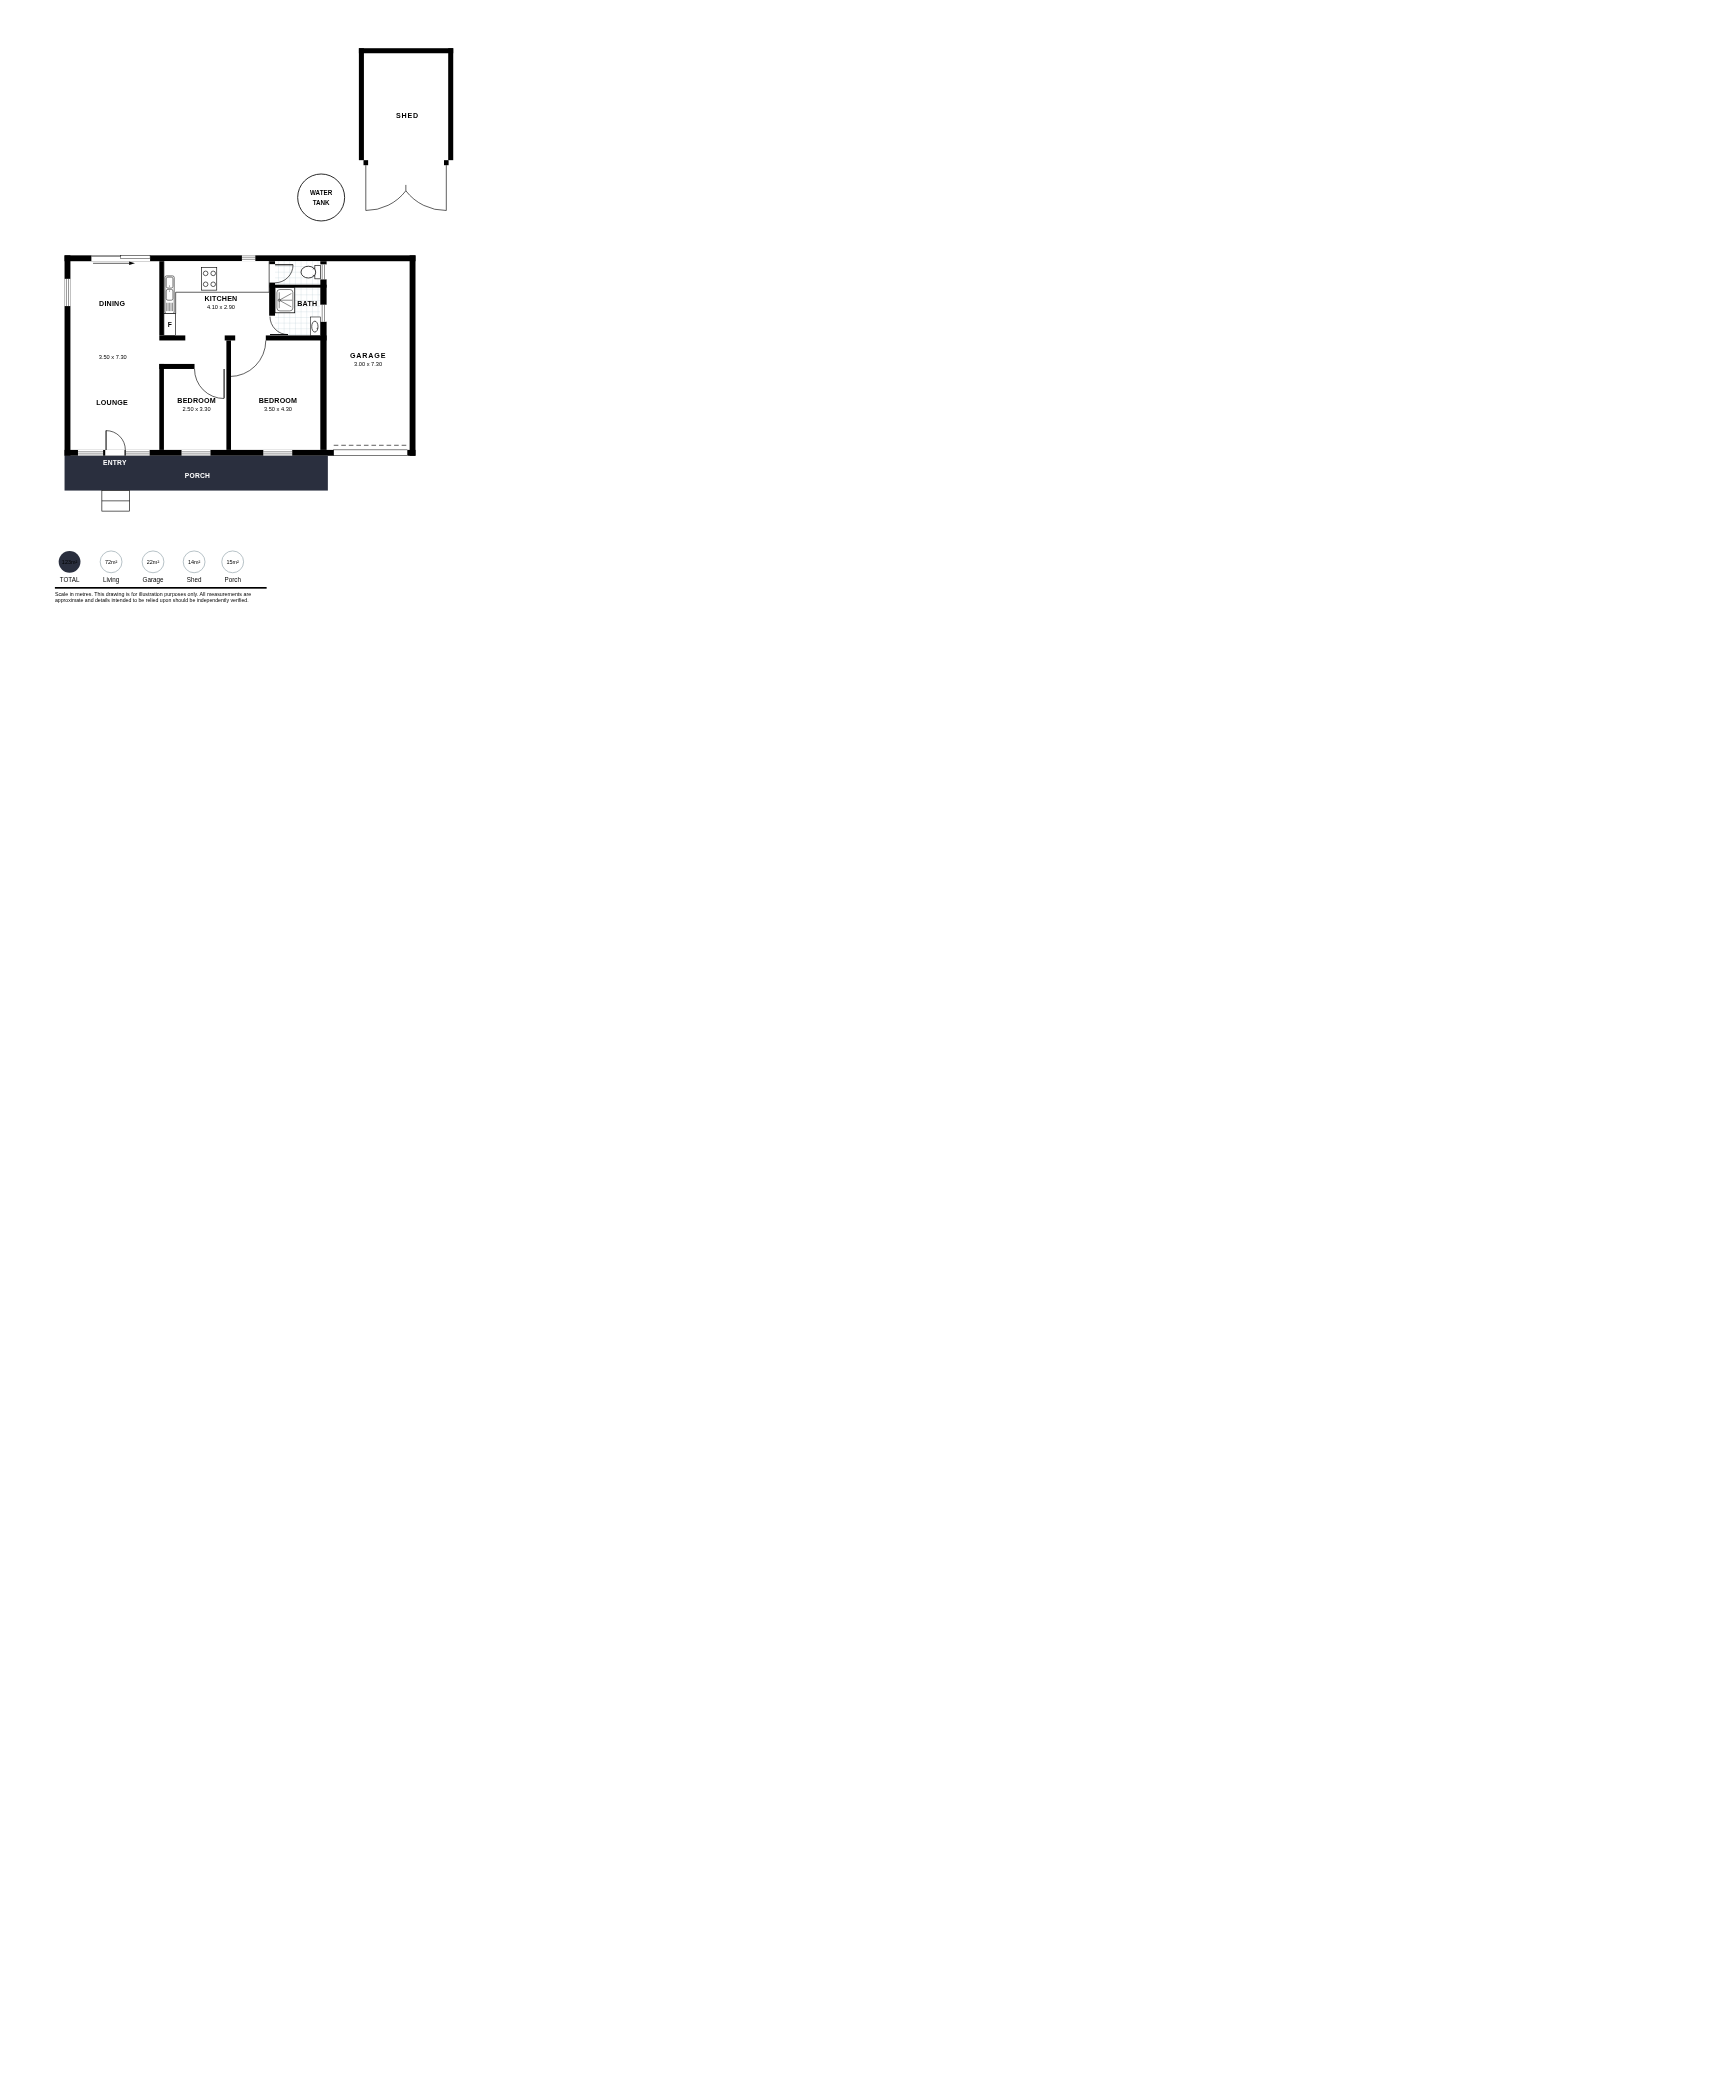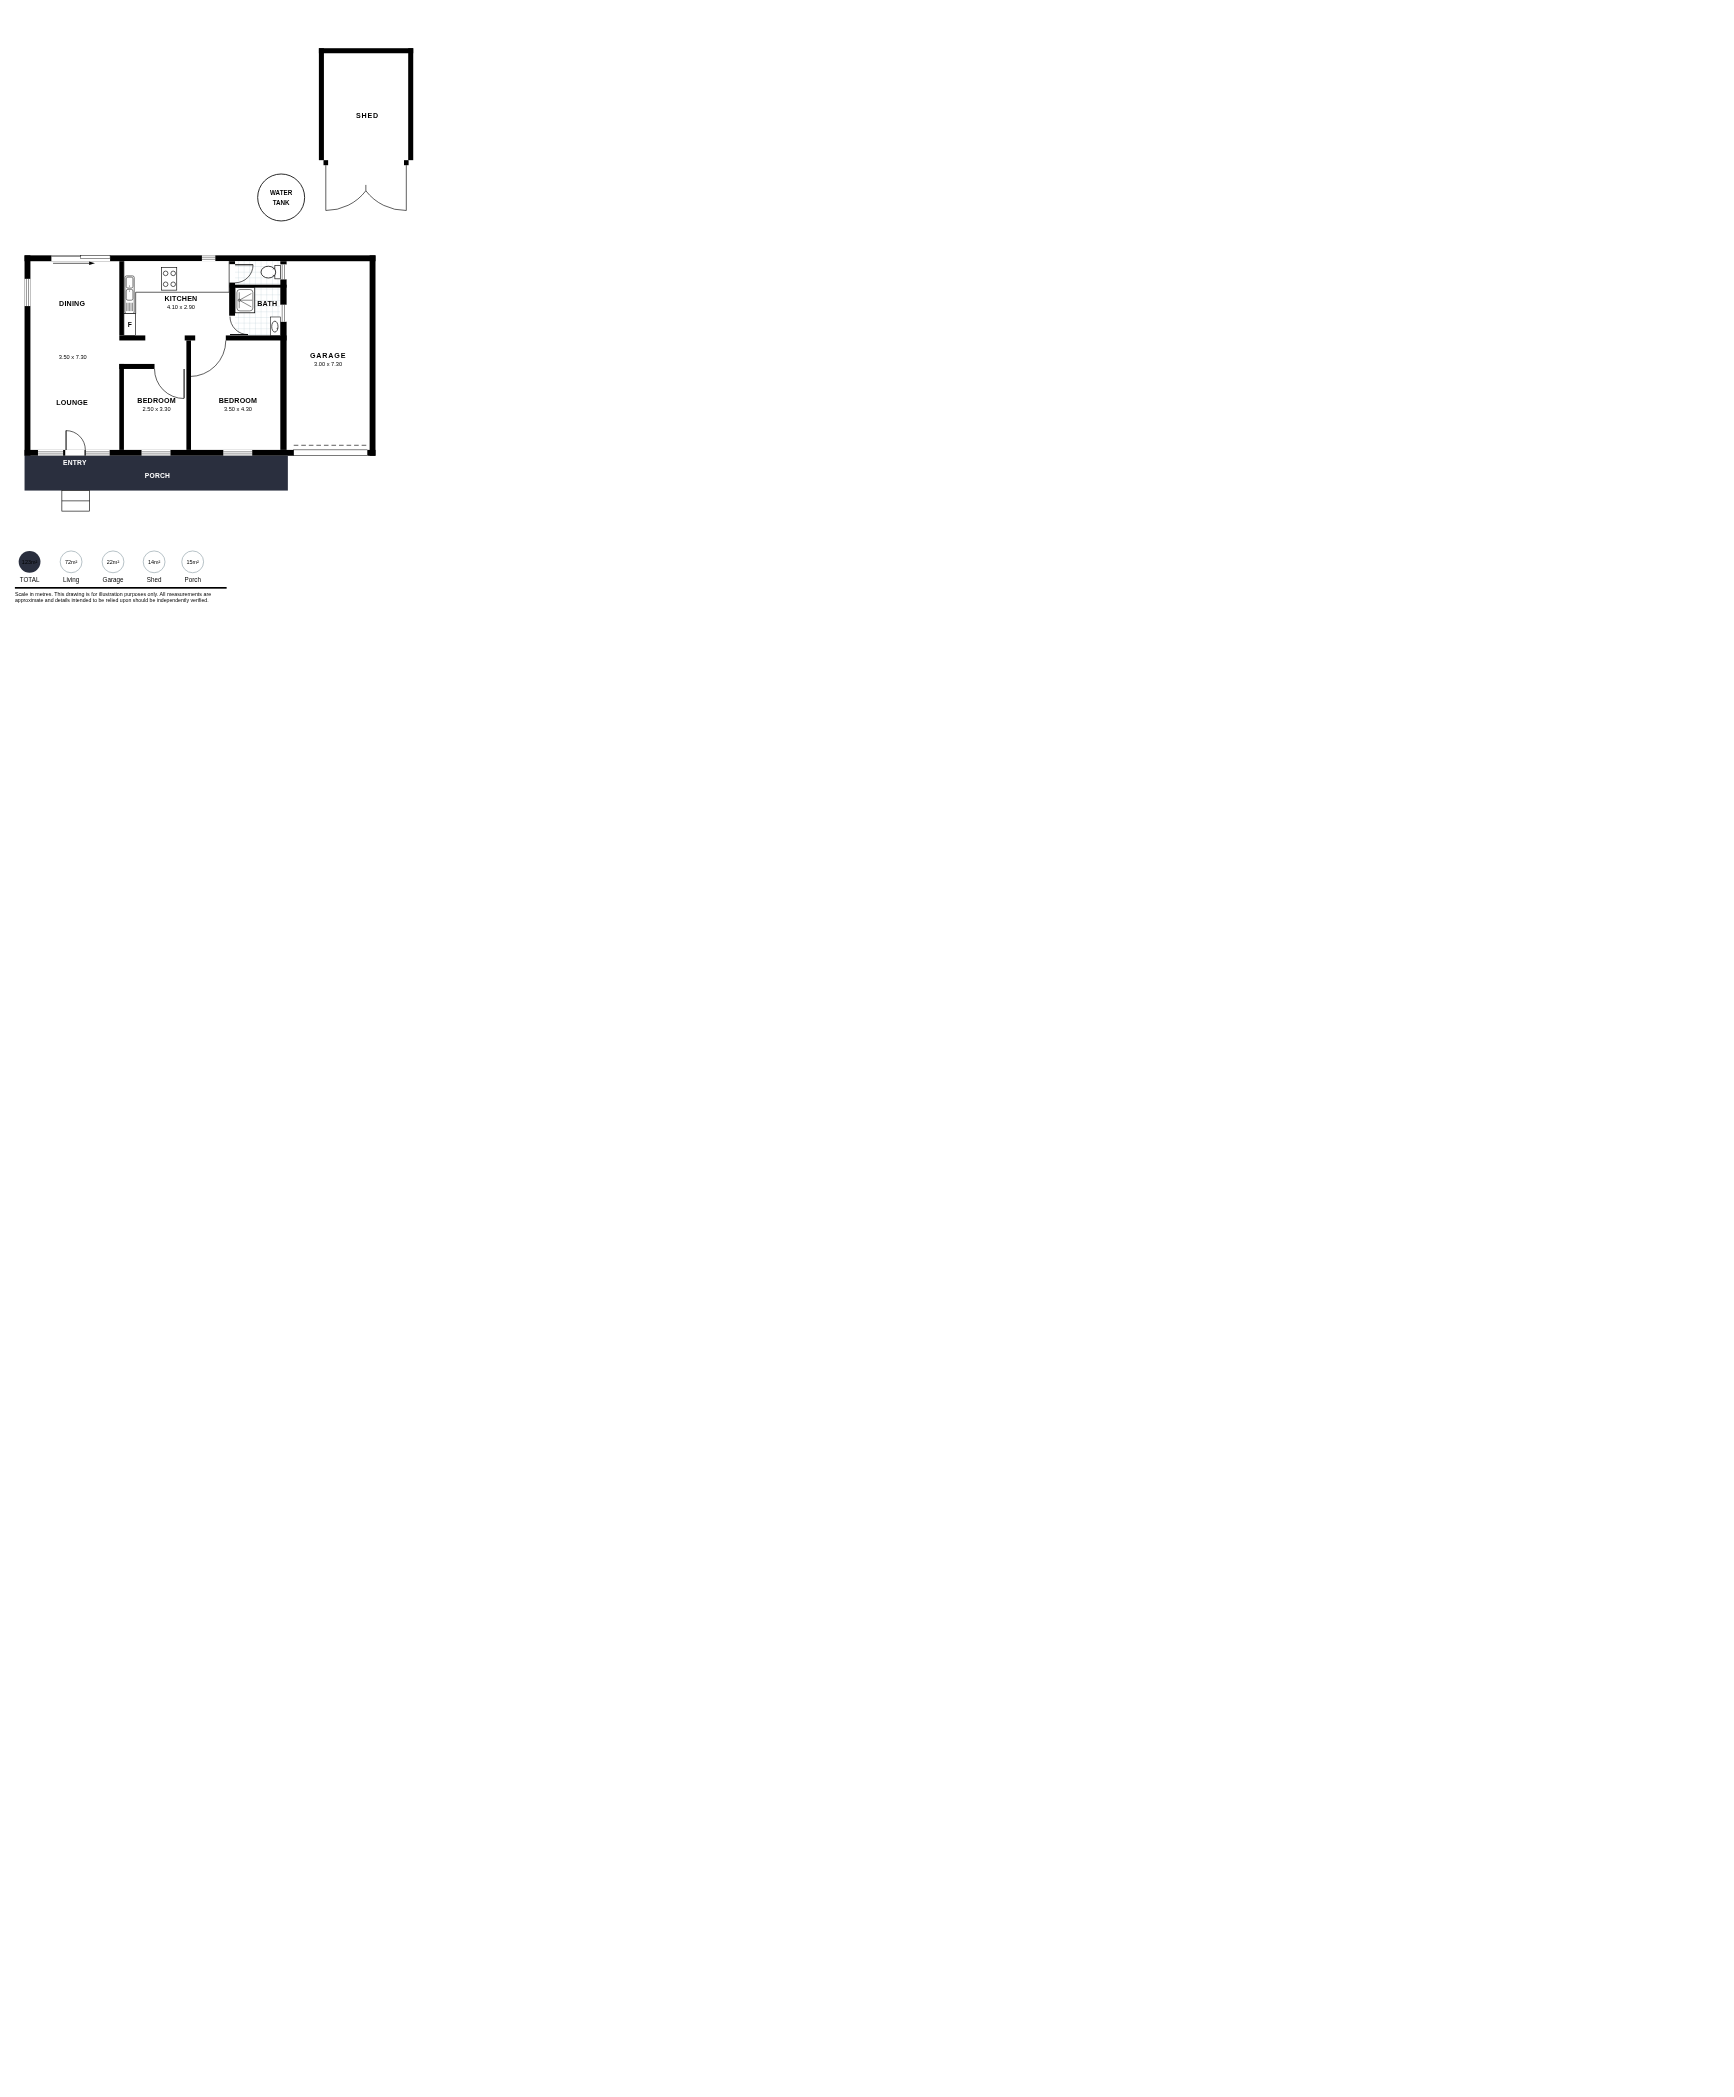--- a/index.html
+++ b/index.html
@@ -2,20 +2,21 @@
 <html style="font-size:6.7px"><head>
 <meta charset="utf-8">
 <style>
   html, body { margin: 0; padding: 0; background: #ffffff; }
   .canvas {
     position: relative;
     width: 434px;
     height: 613px;
     background: #ffffff;
     font-family: "Liberation Sans", sans-serif;
+    padding-left: 40px;
   }
   svg { display: block; }
   text { font-family: "Liberation Sans", sans-serif; fill: #000; }
   .room-label { font-size: 17px; font-weight: bold; letter-spacing: 0.5px; }
   .dim-label  { font-size: 13.5px; font-weight: normal; }
   .wide       { letter-spacing: 2px; }
   .porch-label { font-size: 16px; font-weight: bold; fill: #ffffff; letter-spacing: 0.5px; }
   .legend-value { font-size: 13px; }
   .legend-label { font-size: 15px; }
   .footer-text  { font-size: 11.5px; }

